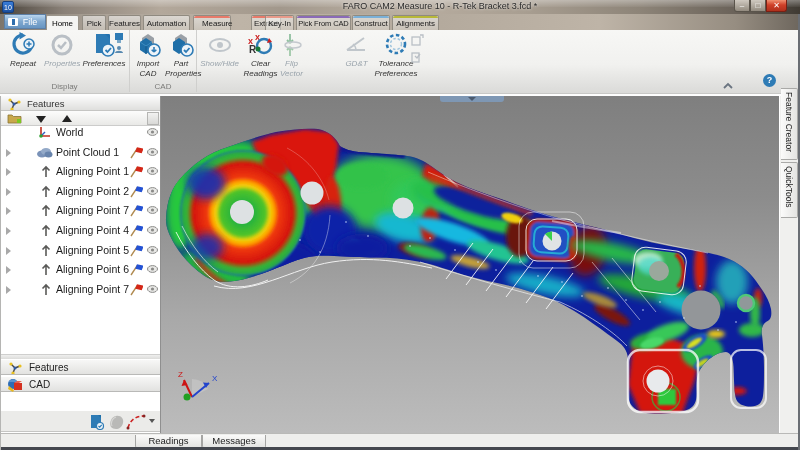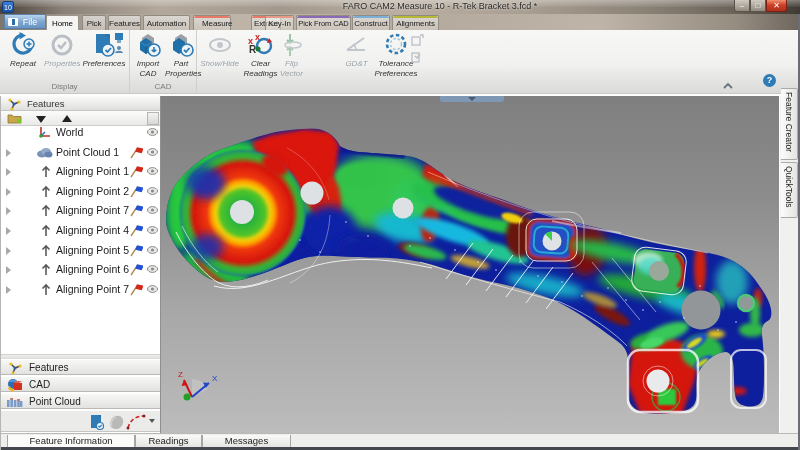--- a/index.html
+++ b/index.html
@@ -372,34 +372,20 @@
           <circle cx="7" cy="6" r="1.5" fill="#2e5aa8"></circle>
         </svg></div>
     <div class="stackbtn" style="top:280px;">CAD
       <svg style="position:absolute;left:7px;top:1px;" width="16" height="14" viewBox="0 0 16 14">
           <circle cx="6" cy="6" r="5" fill="#2e6cb5"></circle>
           <path d="M1.5 4a5 5 0 0 1 9 0z" fill="#5a94d0"></path>
           <rect x="7" y="5" width="8" height="7" fill="#d43020"></rect>
           <path d="M7 5l3-2 5 0-3 2z" fill="#e86050"></path>
           <path d="M2 8l5 4-1 2-5-3z" fill="#e8b820"></path>
         </svg></div>
-    <div class="stackbtn" style="top:297px;">Point Cloud
-      <svg style="position:absolute;left:6px;top:2px;" width="17" height="12" viewBox="0 0 17 12">
-          <g fill="#7a9ac8">
-            <rect x="1" y="4" width="2.6" height="7"></rect>
-            <rect x="4.4" y="2" width="2.6" height="9"></rect>
-            <rect x="7.8" y="4" width="2.6" height="7"></rect>
-            <rect x="11.2" y="3" width="2.6" height="8"></rect>
-            <rect x="14" y="5" width="2.4" height="6"></rect>
-          </g>
-          <g fill="#c87a6a">
-            <rect x="4.4" y="2" width="2.6" height="2"></rect>
-            <rect x="11.2" y="3" width="2.6" height="2"></rect>
-          </g>
-        </svg></div>
     <div id="lpicons">
       <svg style="position:absolute;left:90px;top:3px;" width="15" height="16" viewBox="0 0 15 16">
           <rect x="1" y="1" width="10" height="13" fill="#1f6fa8"></rect>
           <path d="M1 1h7l3 3v10H1z" fill="#2e7bb5"></path>
           <circle cx="10" cy="12" r="3.5" fill="#eef4f9" stroke="#2e7bb5" stroke-width="1.2"></circle>
           <path d="M8.5 12l1.2 1.2 2-2.4" fill="none" stroke="#2e7bb5" stroke-width="1.2"></path>
         </svg>
       <svg style="position:absolute;left:108px;top:3px;" width="17" height="16" viewBox="0 0 17 16">
           <path d="M3 13c-2-4 0-10 5-11 5-1 8 3 7 7-1 4-4 6-7 6-2 0-4-1-5-2z" fill="#b9b9b7"></path>
           <path d="M4 12c-1.5-3 0-8 4-9" fill="none" stroke="#d8d8d6" stroke-width="1.2"></path>
@@ -611,20 +597,19 @@
   </div>
   <div id="rightstrip">
     <div class="vtab" style="top:-8px;height:72px;">
         <span>Feature Creator</span>
       </div>
     <div class="vtab" style="top:66px;height:56px;">
         <span>QuickTools</span>
       </div>
   </div>
   <div id="bottombar">
-    <div class="btab active" style="left:7px;width:128px;">Feature Information</div>
     <div class="btab" style="left:135px;width:67px;">Readings</div>
-    <div class="btab" style="left:202px;width:89px;">Messages</div>
+    <div class="btab" style="left:202px;width:64px;">Messages</div>
   </div>
   <div id="statusstrip"></div>
     <div id="edgeR"></div>
     <div id="edgeL"></div>
 </div>
 
 </body></html>

